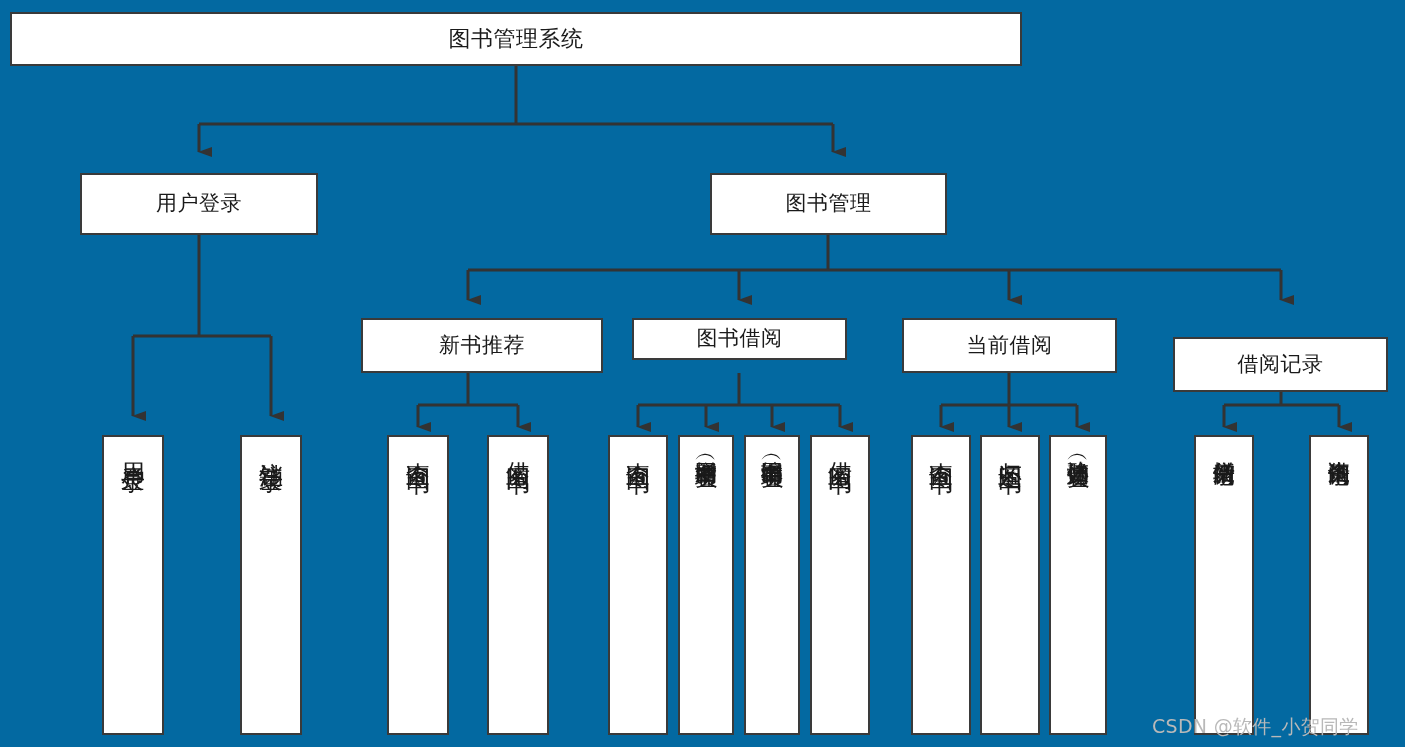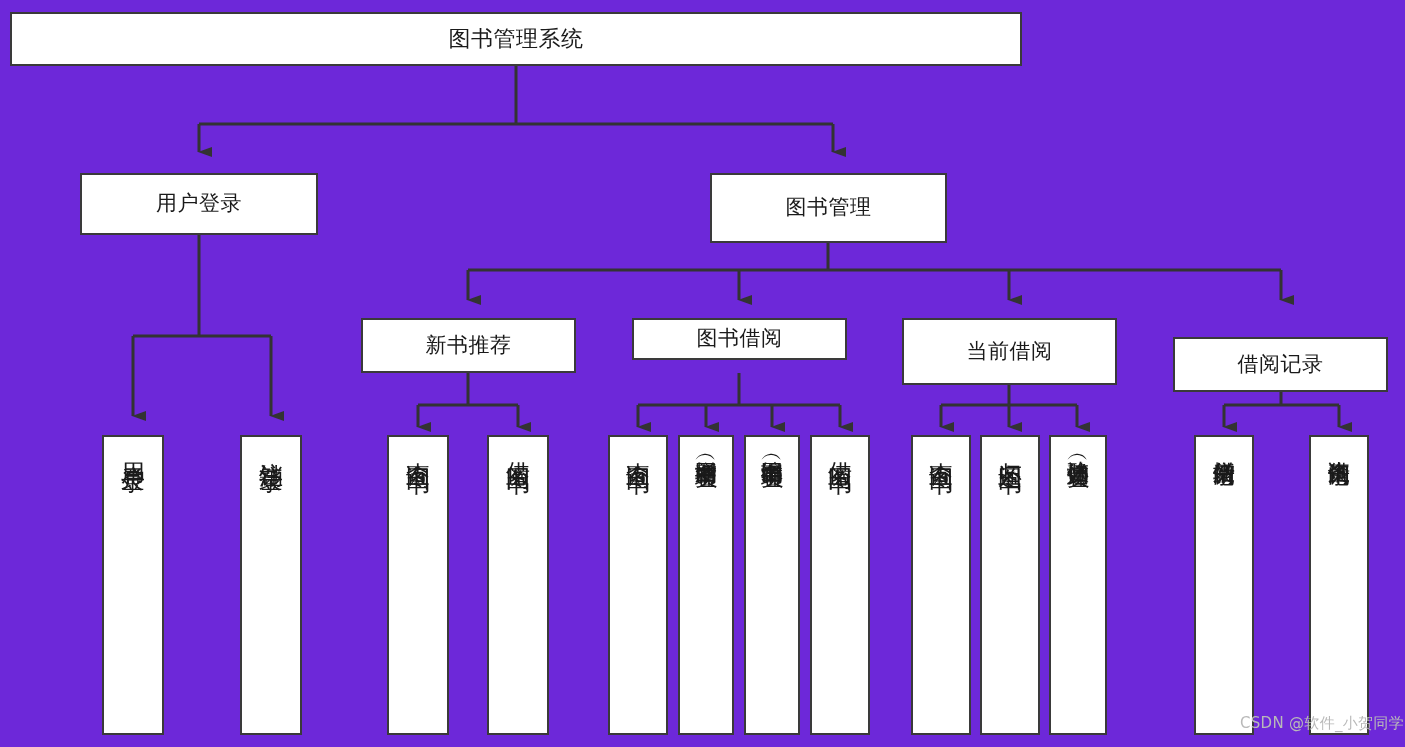--- a/index.html
+++ b/index.html
@@ -8,21 +8,21 @@
     padding: 0;
     background: #ffffff;
   }
   body {
     font-family: "DejaVu Sans", "Liberation Sans", sans-serif;
   }
   #diagram-root {
     position: relative;
     width: 1405px;
     height: 747px;
-    background: #6d28d9;
+    background: #0369a1;
     overflow: hidden;
   }
   #edges-layer {
     position: absolute;
     left: 0;
     top: 0;
     width: 1405px;
     height: 747px;
     pointer-events: none;
   }
@@ -63,23 +63,23 @@
     line-height: 1.0;
     letter-spacing: 3px;
     white-space: nowrap;
   }
   .node.vert.narrow .node-label {
     font-size: 22px;
     letter-spacing: 1px;
   }
   #watermark {
     position: absolute;
-    left: 1240px;
+    left: 1152px;
     top: 714px;
-    font-size: 15px;
+    font-size: 19px;
     color: #b9b9b9;
     white-space: nowrap;
     letter-spacing: 0.3px;
   }
 </style>
 </head>
 <body>
 
 <div id="diagram-root">
 
@@ -134,33 +134,33 @@
   </svg>
 
   <div class="node horiz" id="node-root" style="left:10px; top:12px; width:1012px; height:54px;">
     <span class="node-label">图书管理系统</span>
   </div>
 
   <div class="node horiz" style="left:80px; top:173px; width:238px; height:62px;">
     <span class="node-label">用户登录</span>
   </div>
 
-  <div class="node horiz" style="left:710px; top:173px; width:237px; height:70px;">
+  <div class="node horiz" style="left:710px; top:173px; width:237px; height:62px;">
     <span class="node-label">图书管理</span>
   </div>
 
-  <div class="node horiz" style="left:361px; top:318px; width:215px; height:55px;">
+  <div class="node horiz" style="left:361px; top:318px; width:242px; height:55px;">
     <span class="node-label">新书推荐</span>
   </div>
 
   <div class="node horiz" style="left:632px; top:318px; width:215px; height:42px;">
     <span class="node-label">图书借阅</span>
   </div>
 
-  <div class="node horiz" style="left:902px; top:318px; width:215px; height:67px;">
+  <div class="node horiz" style="left:902px; top:318px; width:215px; height:55px;">
     <span class="node-label">当前借阅</span>
   </div>
 
   <div class="node horiz" style="left:1173px; top:318px; width:215px; height:55px;margin-top:19px;">
     <span class="node-label">借阅记录</span>
   </div>
 
   <div class="node vert" style="left:102px; top:435px; width:62px; height:300px;">
     <span class="node-label">用户登录</span>
   </div>

